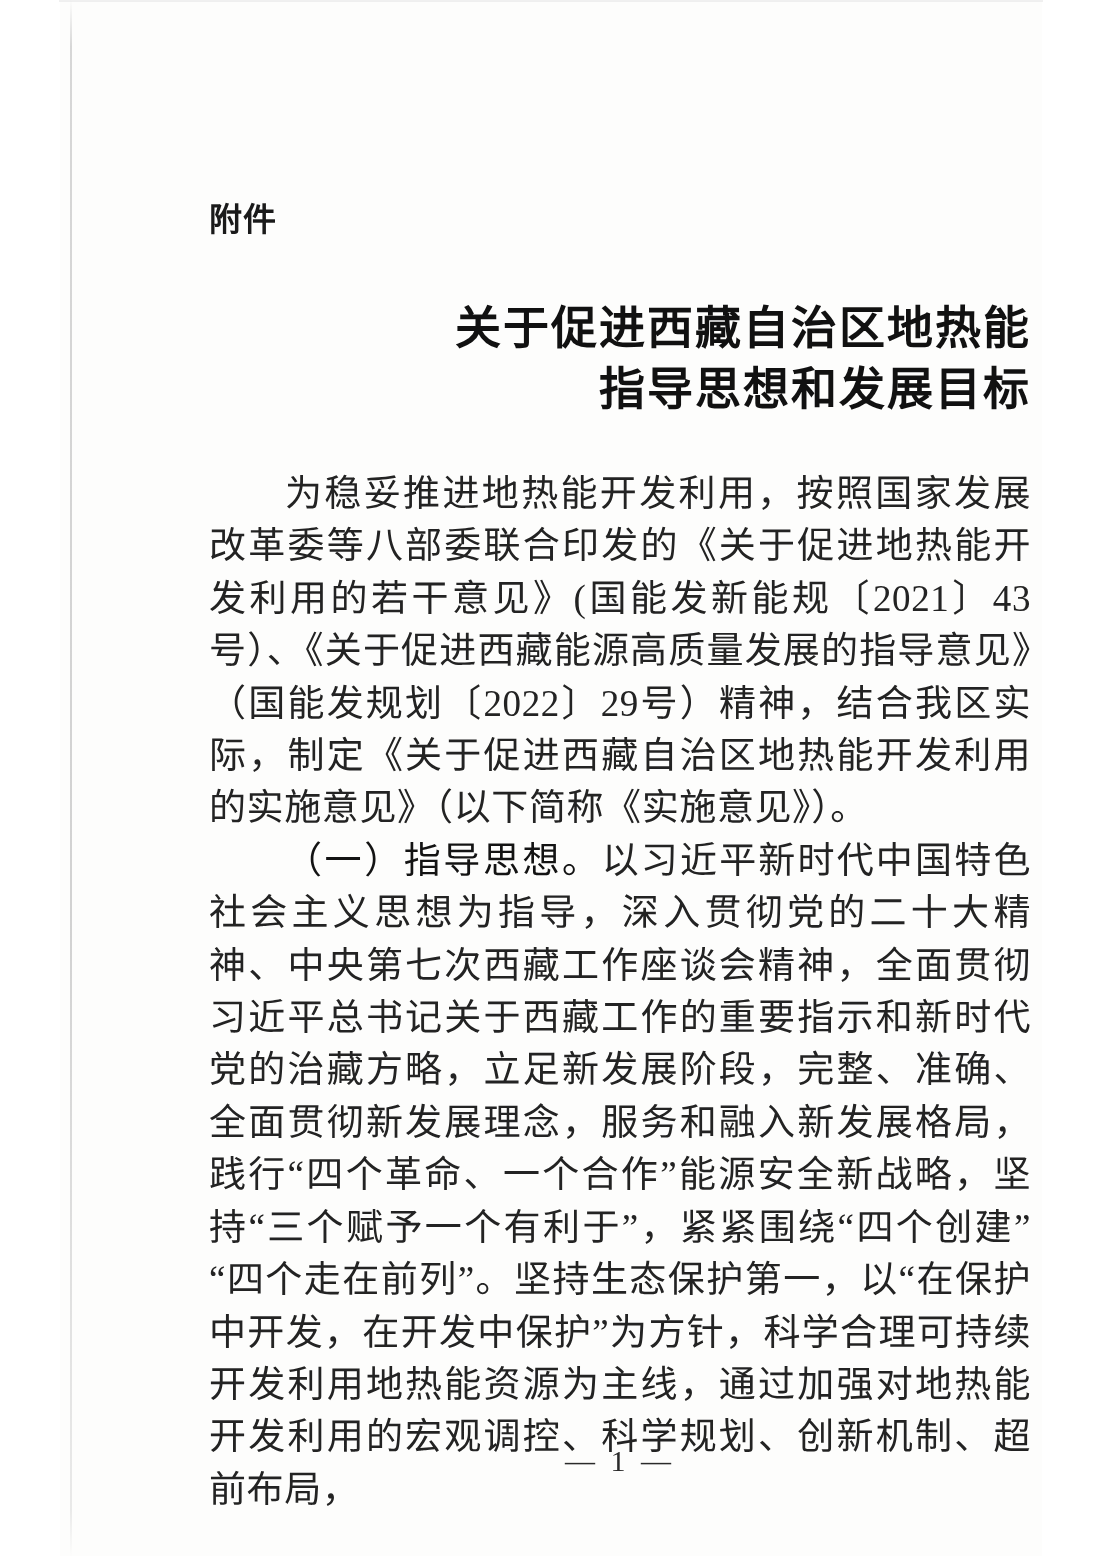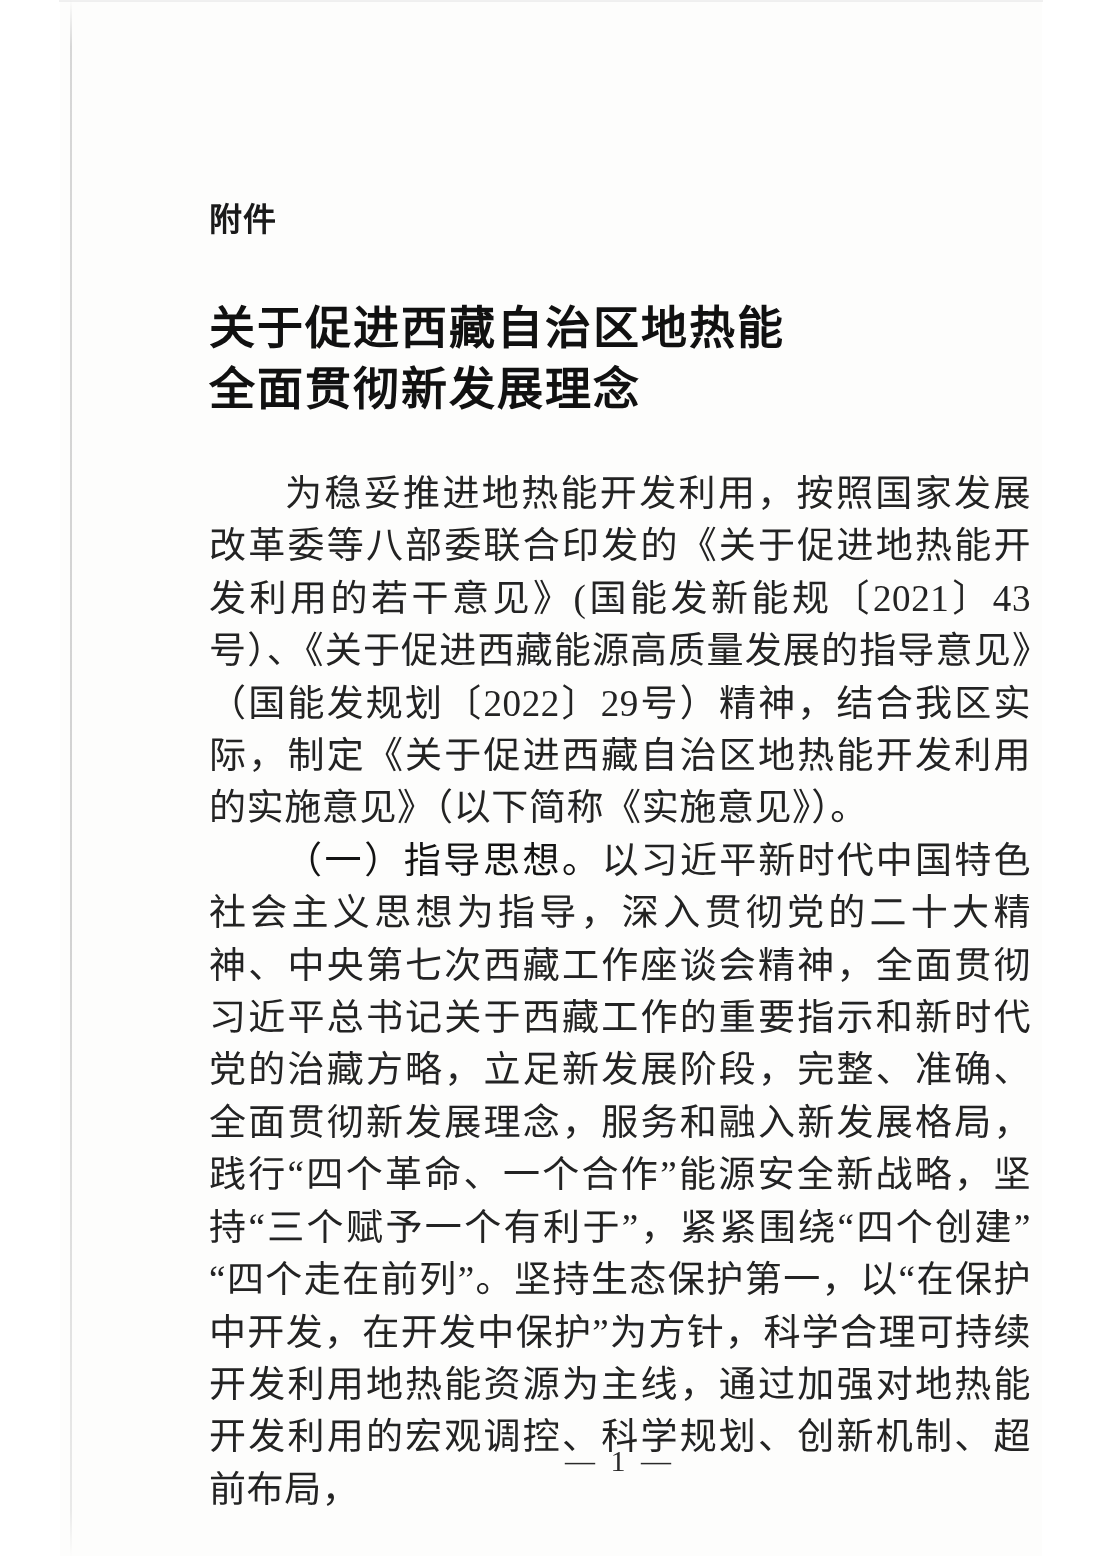--- a/index.html
+++ b/index.html
@@ -63,21 +63,21 @@
     letter-spacing: 1px;
     color: #1a1a1a;
     white-space: nowrap;
   }
 
   .doc-title {
     position: absolute;
     left: 0;
     top: 298px;
     width: 822px;
-    text-align: left;
+    text-align: right;
     font-family: "Liberation Serif", "DejaVu Serif", serif;
     font-weight: bold;
     font-size: 46px;
     line-height: 61px;
     letter-spacing: 2px;
     color: #111111;
   }
   .doc-title .tline { display: block; }
 
   .body {
@@ -139,21 +139,21 @@
 
   <div class="scan-edge-top"></div>
   <div class="scan-edge-left"></div>
 
   <div class="content">
 
     <div class="attachment-label">附件</div>
 
     <div class="doc-title">
       <span class="tline">关于促进西藏自治区地热能</span>
-      <span class="tline">全面贯彻新发展理念</span>
+      <span class="tline">指导思想和发展目标</span>
     </div>
 
     <div class="body">
 
       <p class="para">为稳妥推进地热能开发利用，按照国家发展改革委等八部委联合印发的《关于促进地热能开发利用的若干意见》(国能发新能规〔2021〕43号）、《关于促进西藏能源高质量发展的指导意见》（国能发规划〔2022〕29号）精神，结合我区实际，制定《关于促进西藏自治区地热能开发利用的实施意见》（以下简称《实施意见》）。</p>
 
 
       <p class="para"><span class="hei">（一）指导思想。</span><span>以习近平新时代中国特色社会主义思想为指导，深入贯彻党的二十大精神、中央第七次西藏工作座谈会精神，全面贯彻习近平总书记关于西藏工作的重要指示和新时代党的治藏方略，立足新发展阶段，完整、准确、全面贯彻新发展理念，服务和融入新发展格局，践行“四个革命、一个合作”能源安全新战略，坚持“三个赋予一个有利于”，紧紧围绕“四个创建”“四个走在前列”。坚持生态保护第一，以“在保护中开发，在开发中保护”为方针，科学合理可持续开发利用地热能资源为主线，通过加强对地热能开发利用的宏观调控、科学规划、创新机制、超前布局，</span></p>
 
     </div>

